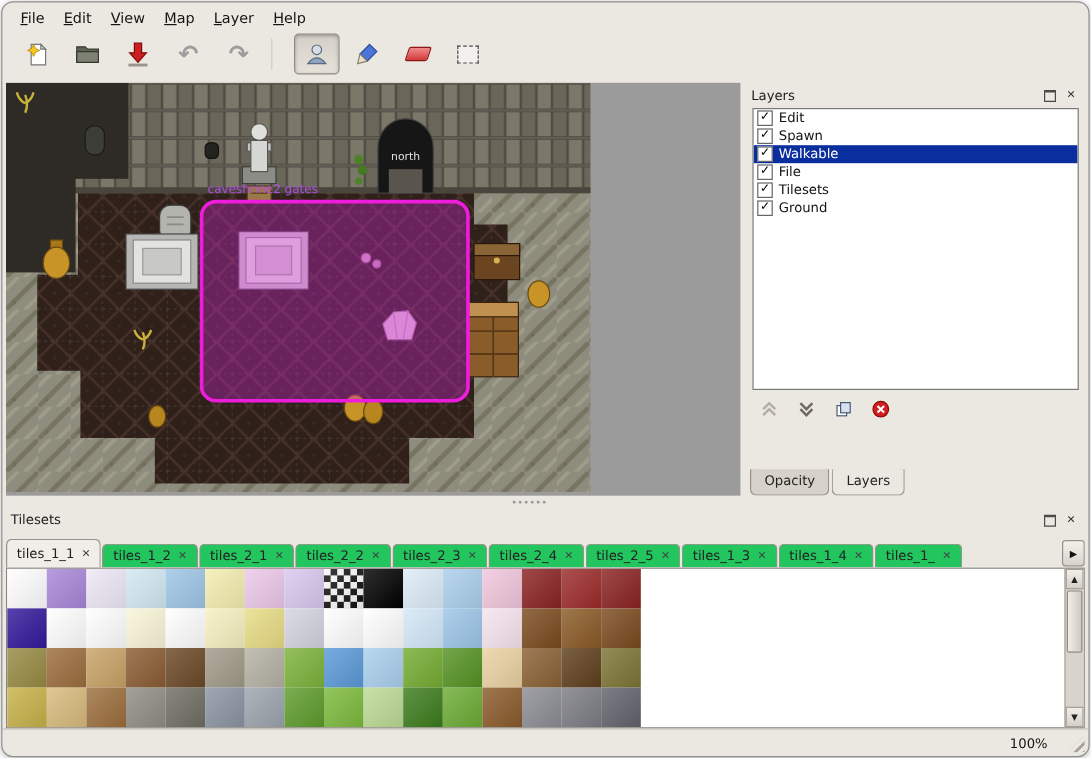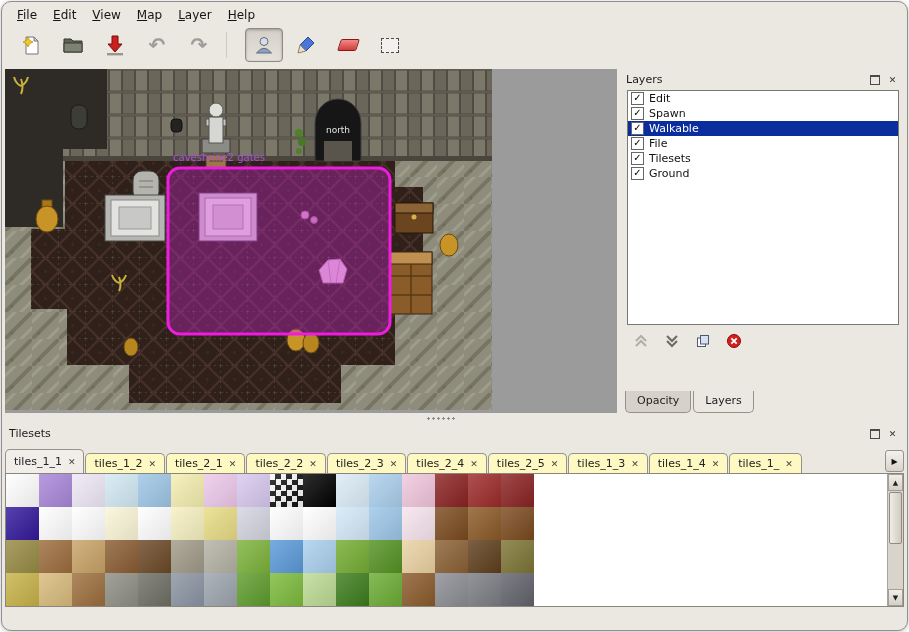--- a/index.html
+++ b/index.html
@@ -42,21 +42,21 @@
   .dock-tabs{display:flex;margin-top:auto;padding-left:3px;}
   .dock-tab{font-size:11px;padding:3px 11px;background:#d6d2ca;border:1px solid #96928a;border-top:none;border-radius:0 0 5px 5px;margin-right:2px;color:#222;}
   .dock-tab.active{background:#ebe7e1;padding-bottom:5px;}
   
   .hsplit{height:10px;position:relative;}
   .hsplit .grip{position:absolute;left:424px;top:3px;width:30px;height:5px;
      background:radial-gradient(circle,#8a8a8a 1px,transparent 1.4px);background-size:5px 5px;}
   
   .dock-bottom{height:184px;display:flex;flex-direction:column;padding:0 3px;}
   .ts-tabbar{display:flex;align-items:flex-end;height:27px;position:relative;overflow:hidden;padding-right:22px;margin-top:2px;}
-  .ts-tab{display:flex;align-items:center;gap:6px;font-size:11px;color:#222;padding:3px 8px;background:#fef9c3;
+  .ts-tab{display:flex;align-items:center;gap:6px;font-size:11px;color:#222;padding:3px 8px;background:#22c55e;
      border:1px solid #96928a;border-bottom:none;border-radius:5px 5px 0 0;margin-right:1px;white-space:nowrap;flex:0 0 auto;}
   .ts-tab.active{background:#f1eee9;padding-top:5px;padding-bottom:5px;}
   .ts-close{font-size:9px;color:#444;}
   .ts-scroll-btn{position:absolute;right:0;bottom:1px;width:17px;height:20px;border:1px solid #96928a;border-radius:3px;
      background:linear-gradient(#f4f1ec,#d8d4cc);display:flex;align-items:center;justify-content:center;font-size:8px;color:#111;}
   .ts-content{flex:1;border:1px solid #8a867e;background:#ffffff;position:relative;overflow:hidden;}
   .tileset-grid{display:grid;grid-template-columns:repeat(16,33px);grid-auto-rows:33px;align-content:start;width:528px;}
   .tile{position:relative;}
   .tile::after{content:"";position:absolute;inset:0;background:linear-gradient(135deg,rgba(255,255,255,.18),rgba(0,0,0,.10));}
   .tile.checker{background:repeating-conic-gradient(#101010 0 25%,#f8f8f8 0 50%) 0 0/11px 11px;}
@@ -462,14 +462,18 @@
           </div>
         <div class="sb-thumb"></div>
         <div class="sb-fill"></div>
         <div class="sb-btn">
             <span>▼</span>
           </div>
       </div>
     </div>
   </div>
 
+  <div class="statusbar">
+    <span>100%</span>
+    <div class="resize-grip"></div>
+  </div>
 
 </div>
 
 </body></html>

